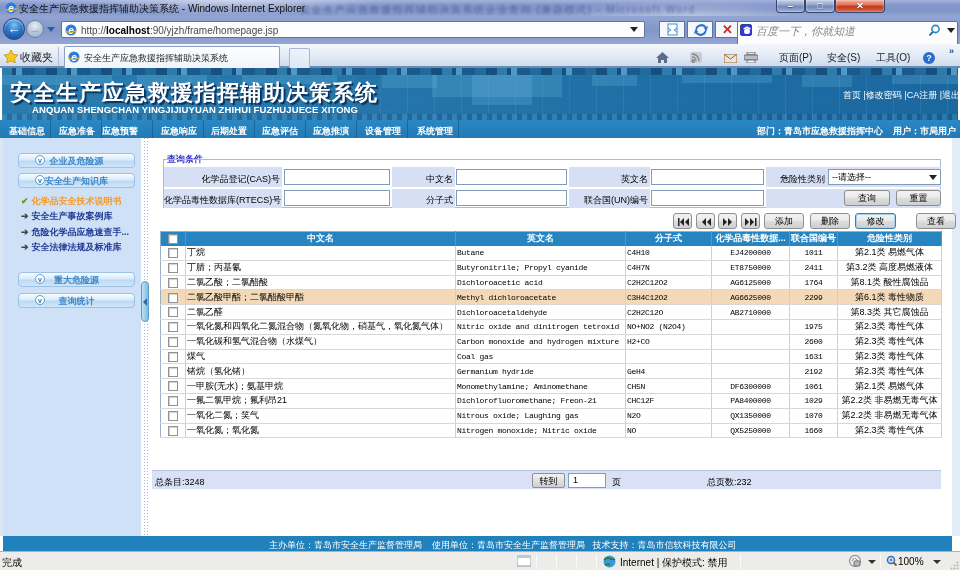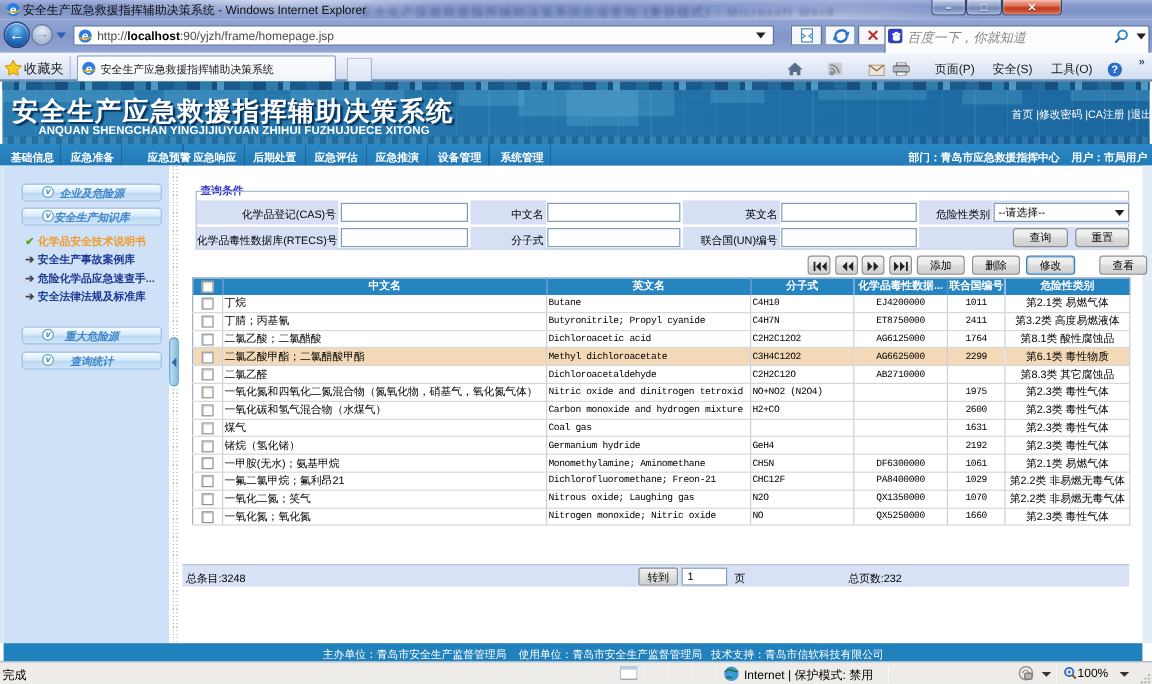--- a/index.html
+++ b/index.html
@@ -77,21 +77,21 @@
 #sidebar { left:3px; top:138px; width:138px; height:398px; background:#cfe1f7; }
 #splitter { left:141px; top:138px; width:11px; height:398px; background:#fff; }
 #splitter .d1,#splitter .d2 { position:absolute; top:0; width:1px; height:398px;
   background-image:repeating-linear-gradient(180deg,#a8b8ce 0 1px,rgba(0,0,0,0) 1px 3px); }
 #splitter .d1 { left:3px; } #splitter .d2 { left:6px; }
 #sphandle { left:141px; top:281px; width:8px; height:41px; background:linear-gradient(90deg,#bfe0f2,#7fbce0); border:1px solid #5a9cc8; border-radius:4px; }
 #sphandle:after { content:""; position:absolute; left:1px; top:16px; width:0; height:0; border-top:4px solid transparent; border-bottom:4px solid transparent; border-right:4px solid #2a6a9c; }
 
 .sbtn { position:absolute; left:15px; width:117px; height:15px; border:1px solid #9dc0e4; border-radius:4px;
   background:linear-gradient(180deg,#f8fcff 0%,#d8ebfb 45%,#bcd9f3 55%,#cfe6fa 100%);
-  font-size:9px; font-weight:bold; color:#3e86c8; text-align:center; line-height:14px;font-style:italic; }
+  font-size:9px; font-weight:bold; color:#3e86c8; text-align:center; line-height:14px; }
 .sbtn .circ { position:absolute; left:16px; top:1px; width:10px; height:10px; border-radius:50%;
   background:#fff; border:1px solid #5a9fd4; color:#2a7ac0; font-size:7px; line-height:9px; text-align:center; font-weight:bold; }
 .sitem { position:absolute; left:18px; font-size:9px; font-weight:bold; color:#1f3a93; white-space:nowrap; }
 .sitem .arr { color:#444; margin-right:3px; font-weight:bold; }
 .sitem.active { color:#f09a30; }
 .sitem.active .chk { color:#5a9e1a; margin-right:3px; }
 
 
 #qlabel { left:167px; top:153px; font-size:9px; font-weight:bold; color:#3333cc; }
 #fieldset { left:163px; top:159px; width:778px; height:49px; border:1px solid #a8bcd8; }
@@ -264,21 +264,21 @@
   <div class="abs" id="bannerstrip"></div>
   <div class="abs" id="btitle">安全生产应急救援指挥辅助决策系统</div>
   <div class="abs" id="bsub">ANQUAN SHENGCHAN YINGJIJIUYUAN ZHIHUI FUZHUJUECE XITONG</div>
   <div class="abs" id="blinks">首页 |修改密码 |CA注册 |退出</div>
 </div>
 
 <div class="abs" id="navbar">
   <div style="position:absolute;left:0;top:0;width:470px;height:18px;background:repeating-linear-gradient(90deg,rgba(0,0,0,0) 0 50px,rgba(10,50,90,.35) 50px 51px);"></div>
   <div class="navitem" style="left:9px;">基础信息</div>
   <div class="navitem" style="left:59px;">应急准备</div>
-  <div class="navitem" style="left:123px;">应急预警</div>
+  <div class="navitem" style="left:102px;">应急预警</div>
   <div class="navitem" style="left:161px;">应急响应</div>
   <div class="navitem" style="left:211px;">后期处置</div>
   <div class="navitem" style="left:262px;">应急评估</div>
   <div class="navitem" style="left:313px;">应急推演</div>
   <div class="navitem" style="left:365px;">设备管理</div>
   <div class="navitem" style="left:417px;">系统管理</div>
   <div id="deptinfo">部门：青岛市应急救援指挥中心&nbsp;&nbsp;&nbsp;&nbsp;用户：市局用户</div>
 </div>
 
 <div class="abs" id="lborder"></div>

